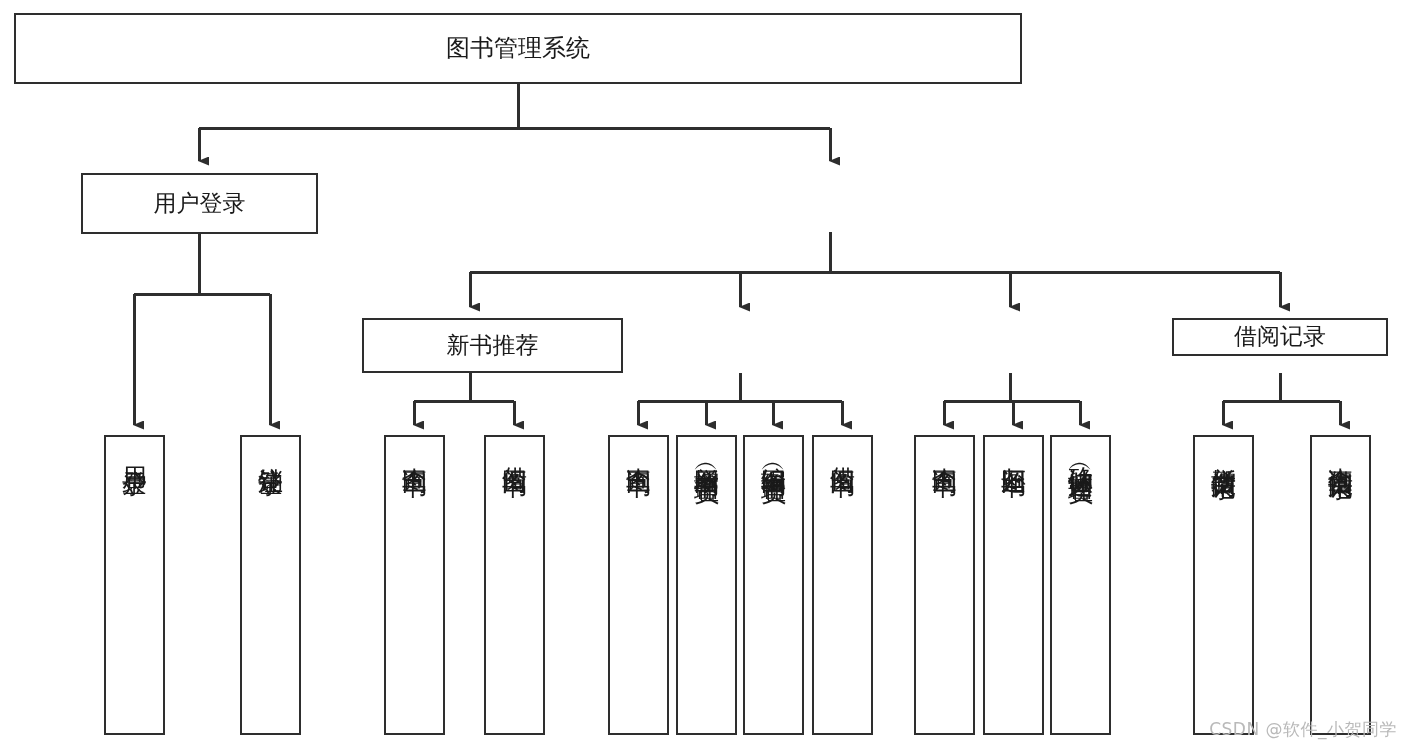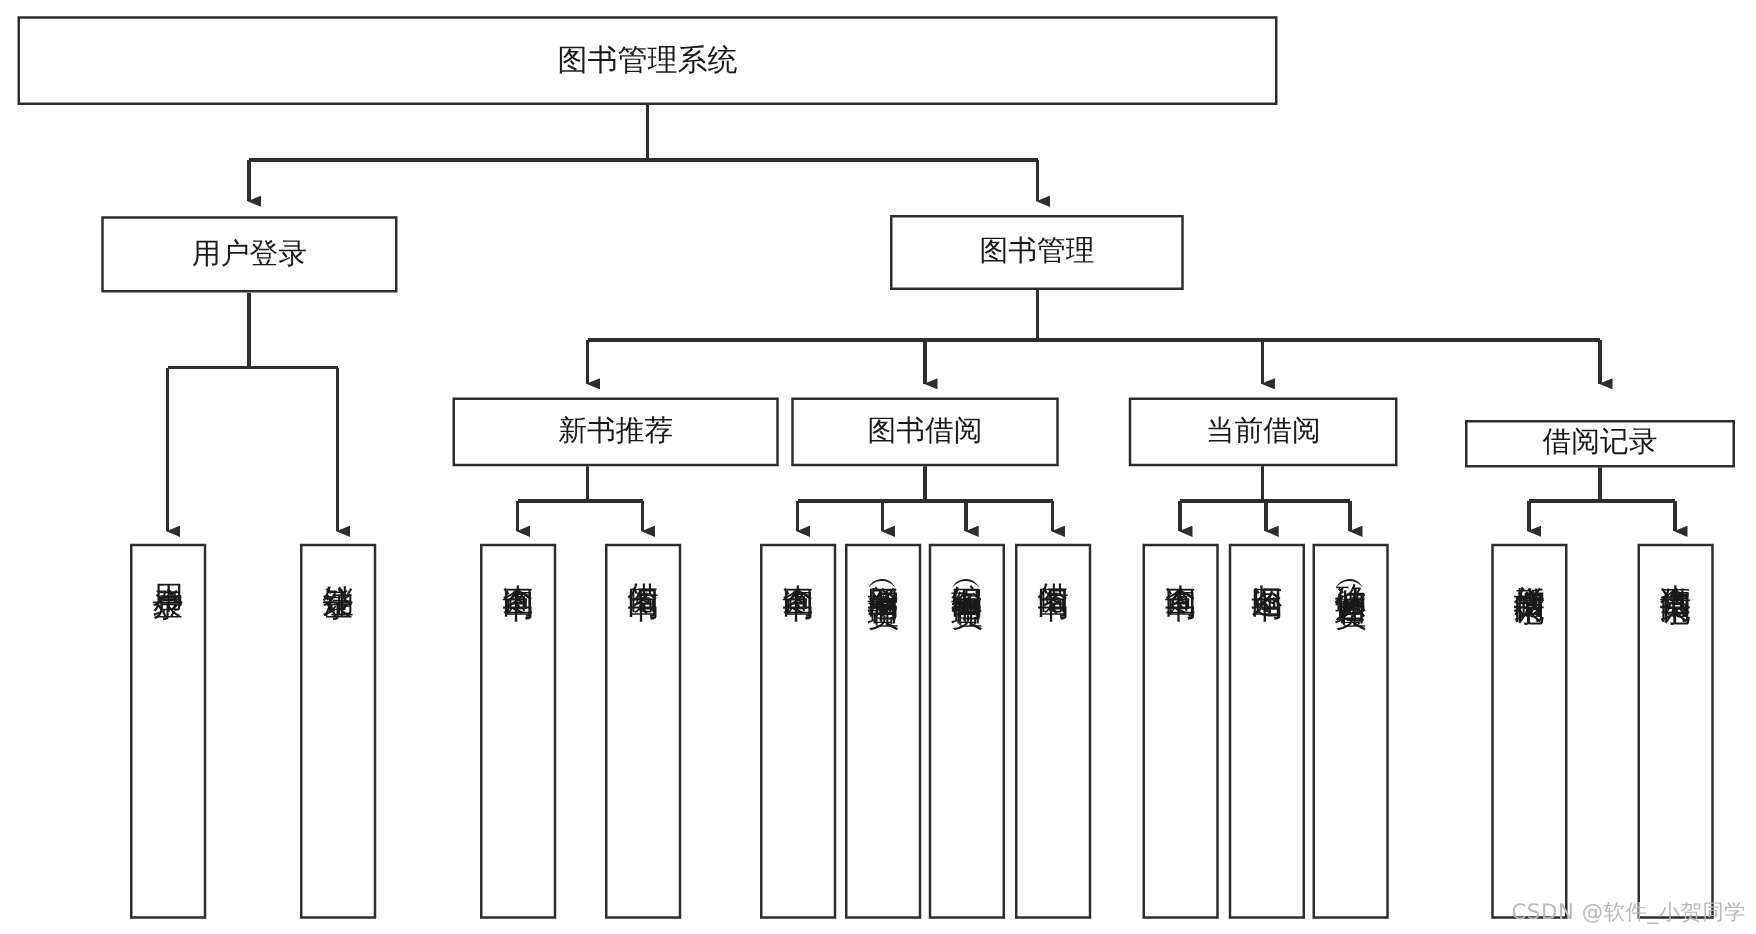--- a/index.html
+++ b/index.html
@@ -130,37 +130,28 @@
   </svg>
 
   <div class="node root horizontal" style="left:14px; top:13px; width:1008px; height:71px;">
     <span class="node-label">图书管理系统</span>
   </div>
 
   <div class="node horizontal" style="left:81px; top:173px; width:237px; height:61px;">
     <span class="node-label">用户登录</span>
   </div>
 
-  <div class="node horizontal" style="left:712px; top:172px; width:235px; height:60px;">
-    <span class="node-label">图书管理</span>
-  </div>
 
   <div class="node horizontal" style="left:362px; top:318px; width:261px; height:55px;">
     <span class="node-label">新书推荐</span>
   </div>
 
-  <div class="node horizontal" style="left:633px; top:318px; width:214px; height:55px;">
-    <span class="node-label">图书借阅</span>
-  </div>
-
-  <div class="node horizontal" style="left:903px; top:318px; width:215px; height:55px;">
-    <span class="node-label">当前借阅</span>
-  </div>
-
-  <div class="node horizontal" style="left:1172px; top:336px; width:216px; height:38px;">
+
+
+  <div class="node horizontal" style="left:1172px; top:318px; width:216px; height:38px;">
     <span class="node-label">借阅记录</span>
   </div>
 
   <div class="node vertical" style="left:104px; top:435px; width:61px; height:300px;">
     <span class="node-label">用户登录</span>
   </div>
 
   <div class="node vertical" style="left:240px; top:435px; width:61px; height:300px;">
     <span class="node-label">注销登录</span>
   </div>

